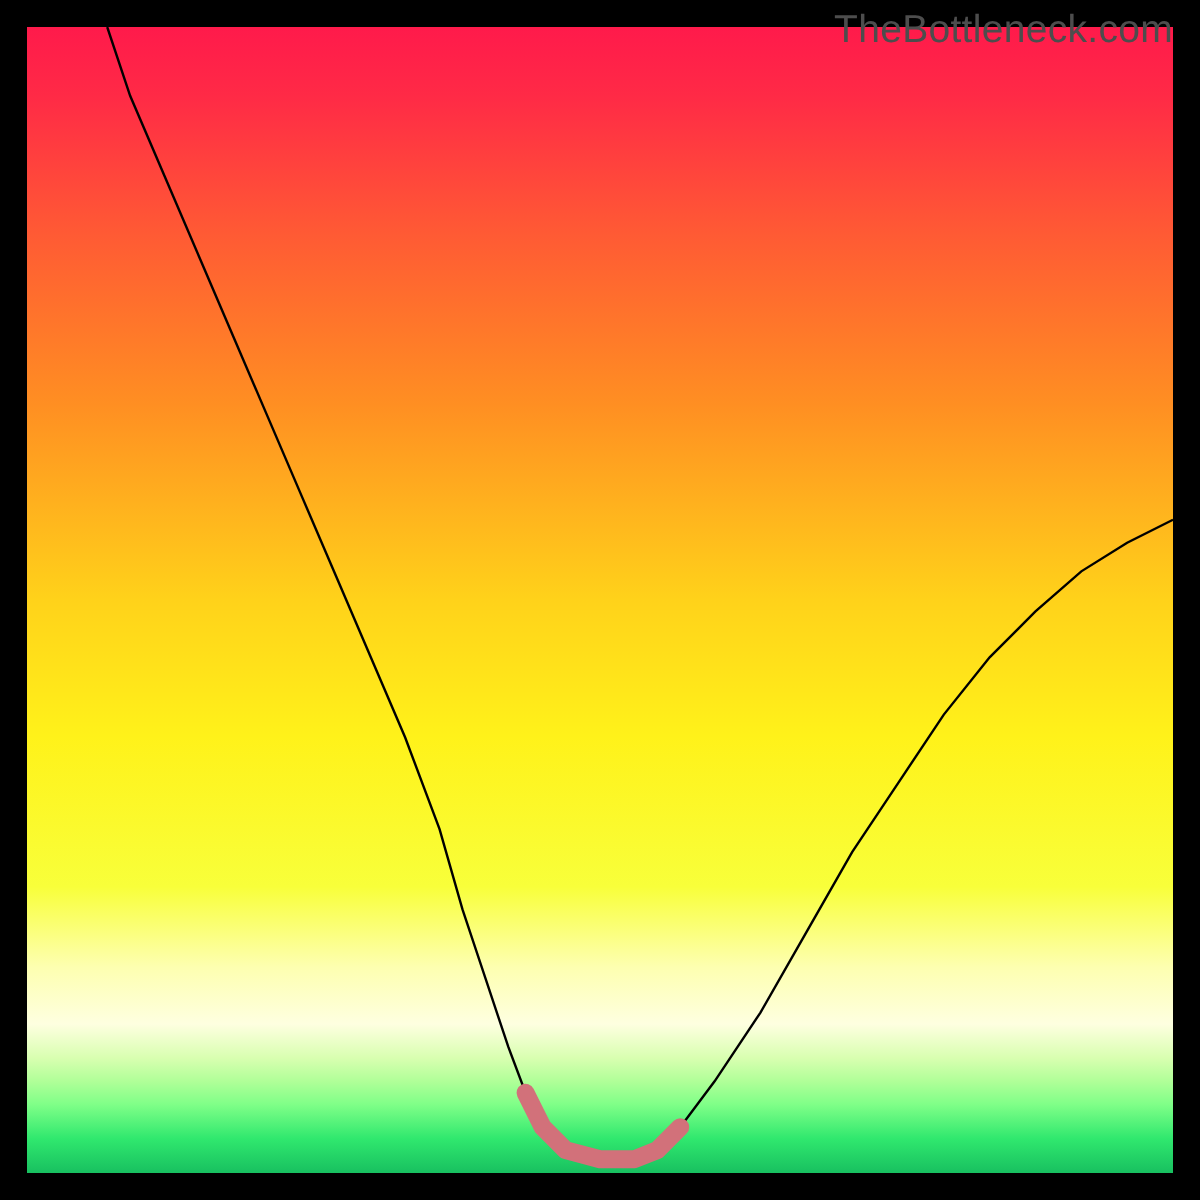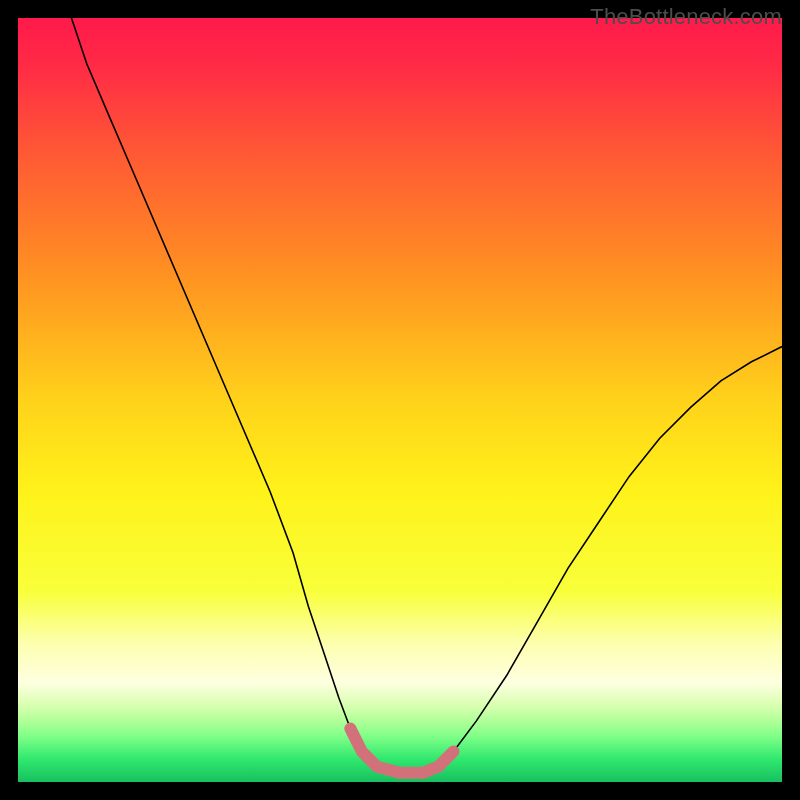--- a/index.html
+++ b/index.html
@@ -23,21 +23,21 @@
     top: 18px;
     width: 764px;
     height: 764px;
     overflow: hidden;
   }
   .watermark {
     position: absolute;
     top: 4px;
     right: 18px;
     color: #4d4d4d;
-    font-size: 22px;
+    font-size: 26px;
     font-weight: 500;
     letter-spacing: 0.2px;
     z-index: 10;
     user-select: none;
   }
   svg { display: block; }
 </style>
 </head>
 <body>
 

